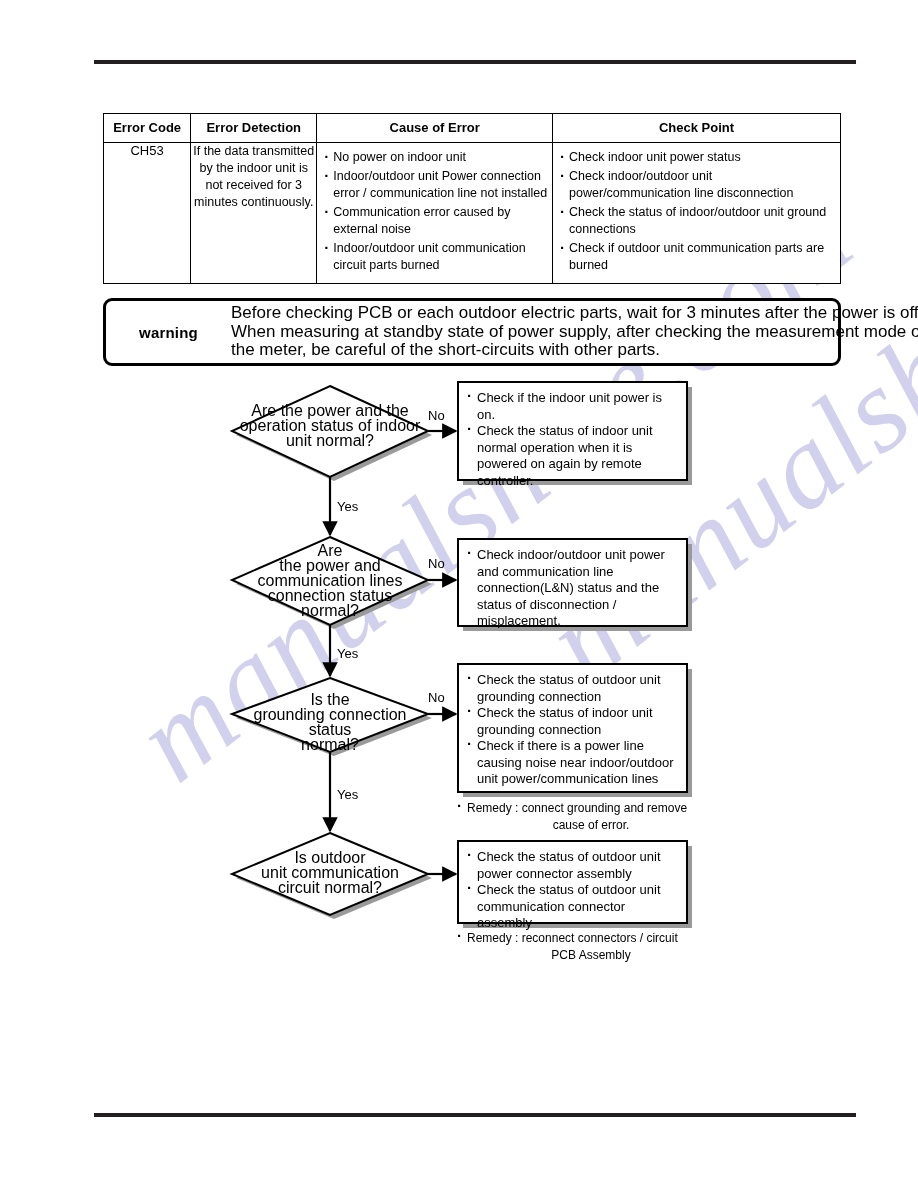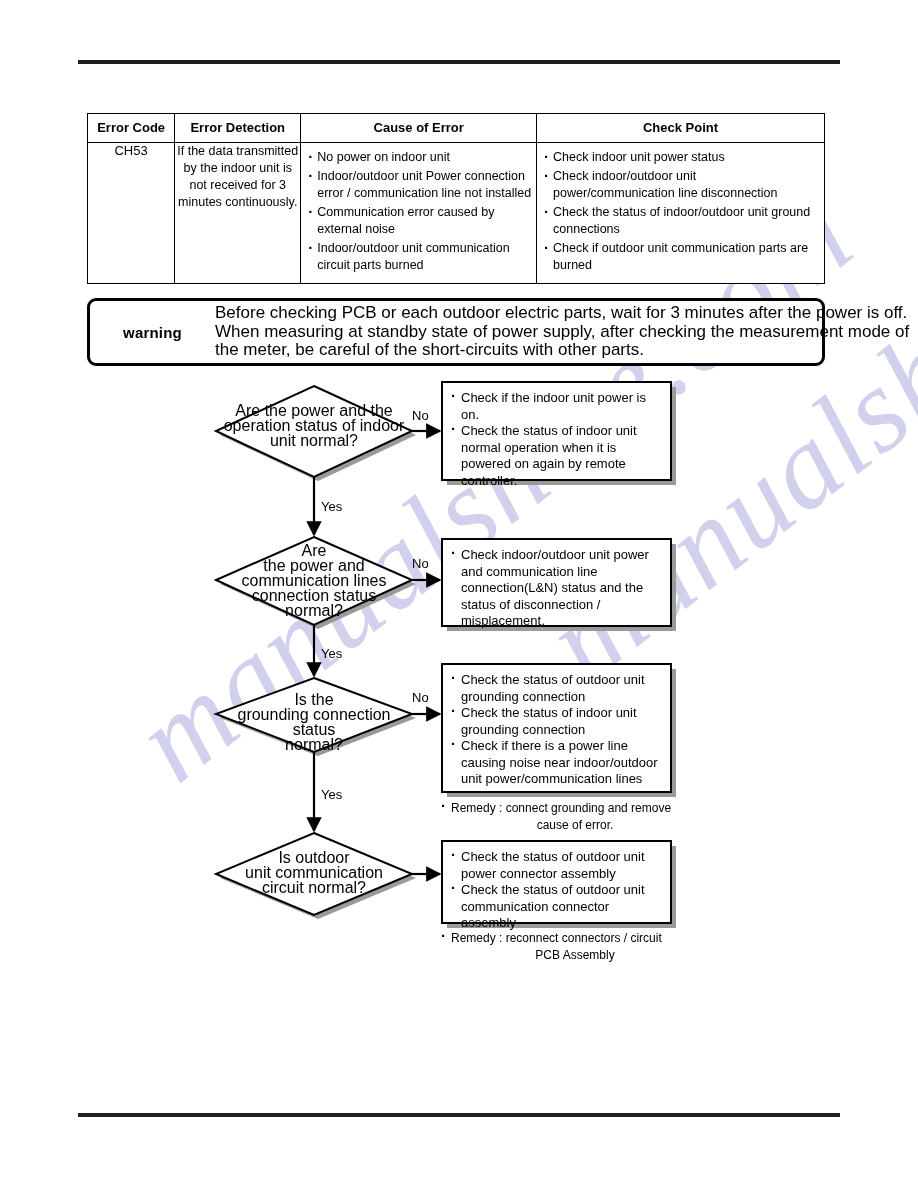--- a/index.html
+++ b/index.html
@@ -31,21 +31,21 @@
     font-style: italic;
     color: #c9c9ea;
     white-space: nowrap;
     letter-spacing: 2px;
     opacity: .85;
   }
   .wm-a { left: 110px; top: 700px; transform: rotate(-38deg); transform-origin: 0 0; }
   .wm-b { left: 520px; top: 600px; transform: rotate(-38deg); transform-origin: 0 0; }
 
   
-  #page { position: absolute; left: 0; top: 0; width: 757px; height: 1188px; z-index: 2; }
+  #page { position: absolute; left: 16px; top: 0; width: 757px; height: 1188px; z-index: 2; }
 
   .rule {
     position: absolute;
     left: 78px;
     width: 762px;
     height: 4px;
     background: #231f20;
   }
   #rule-top { top: 60px; }
   #rule-bottom { top: 1113px; }

